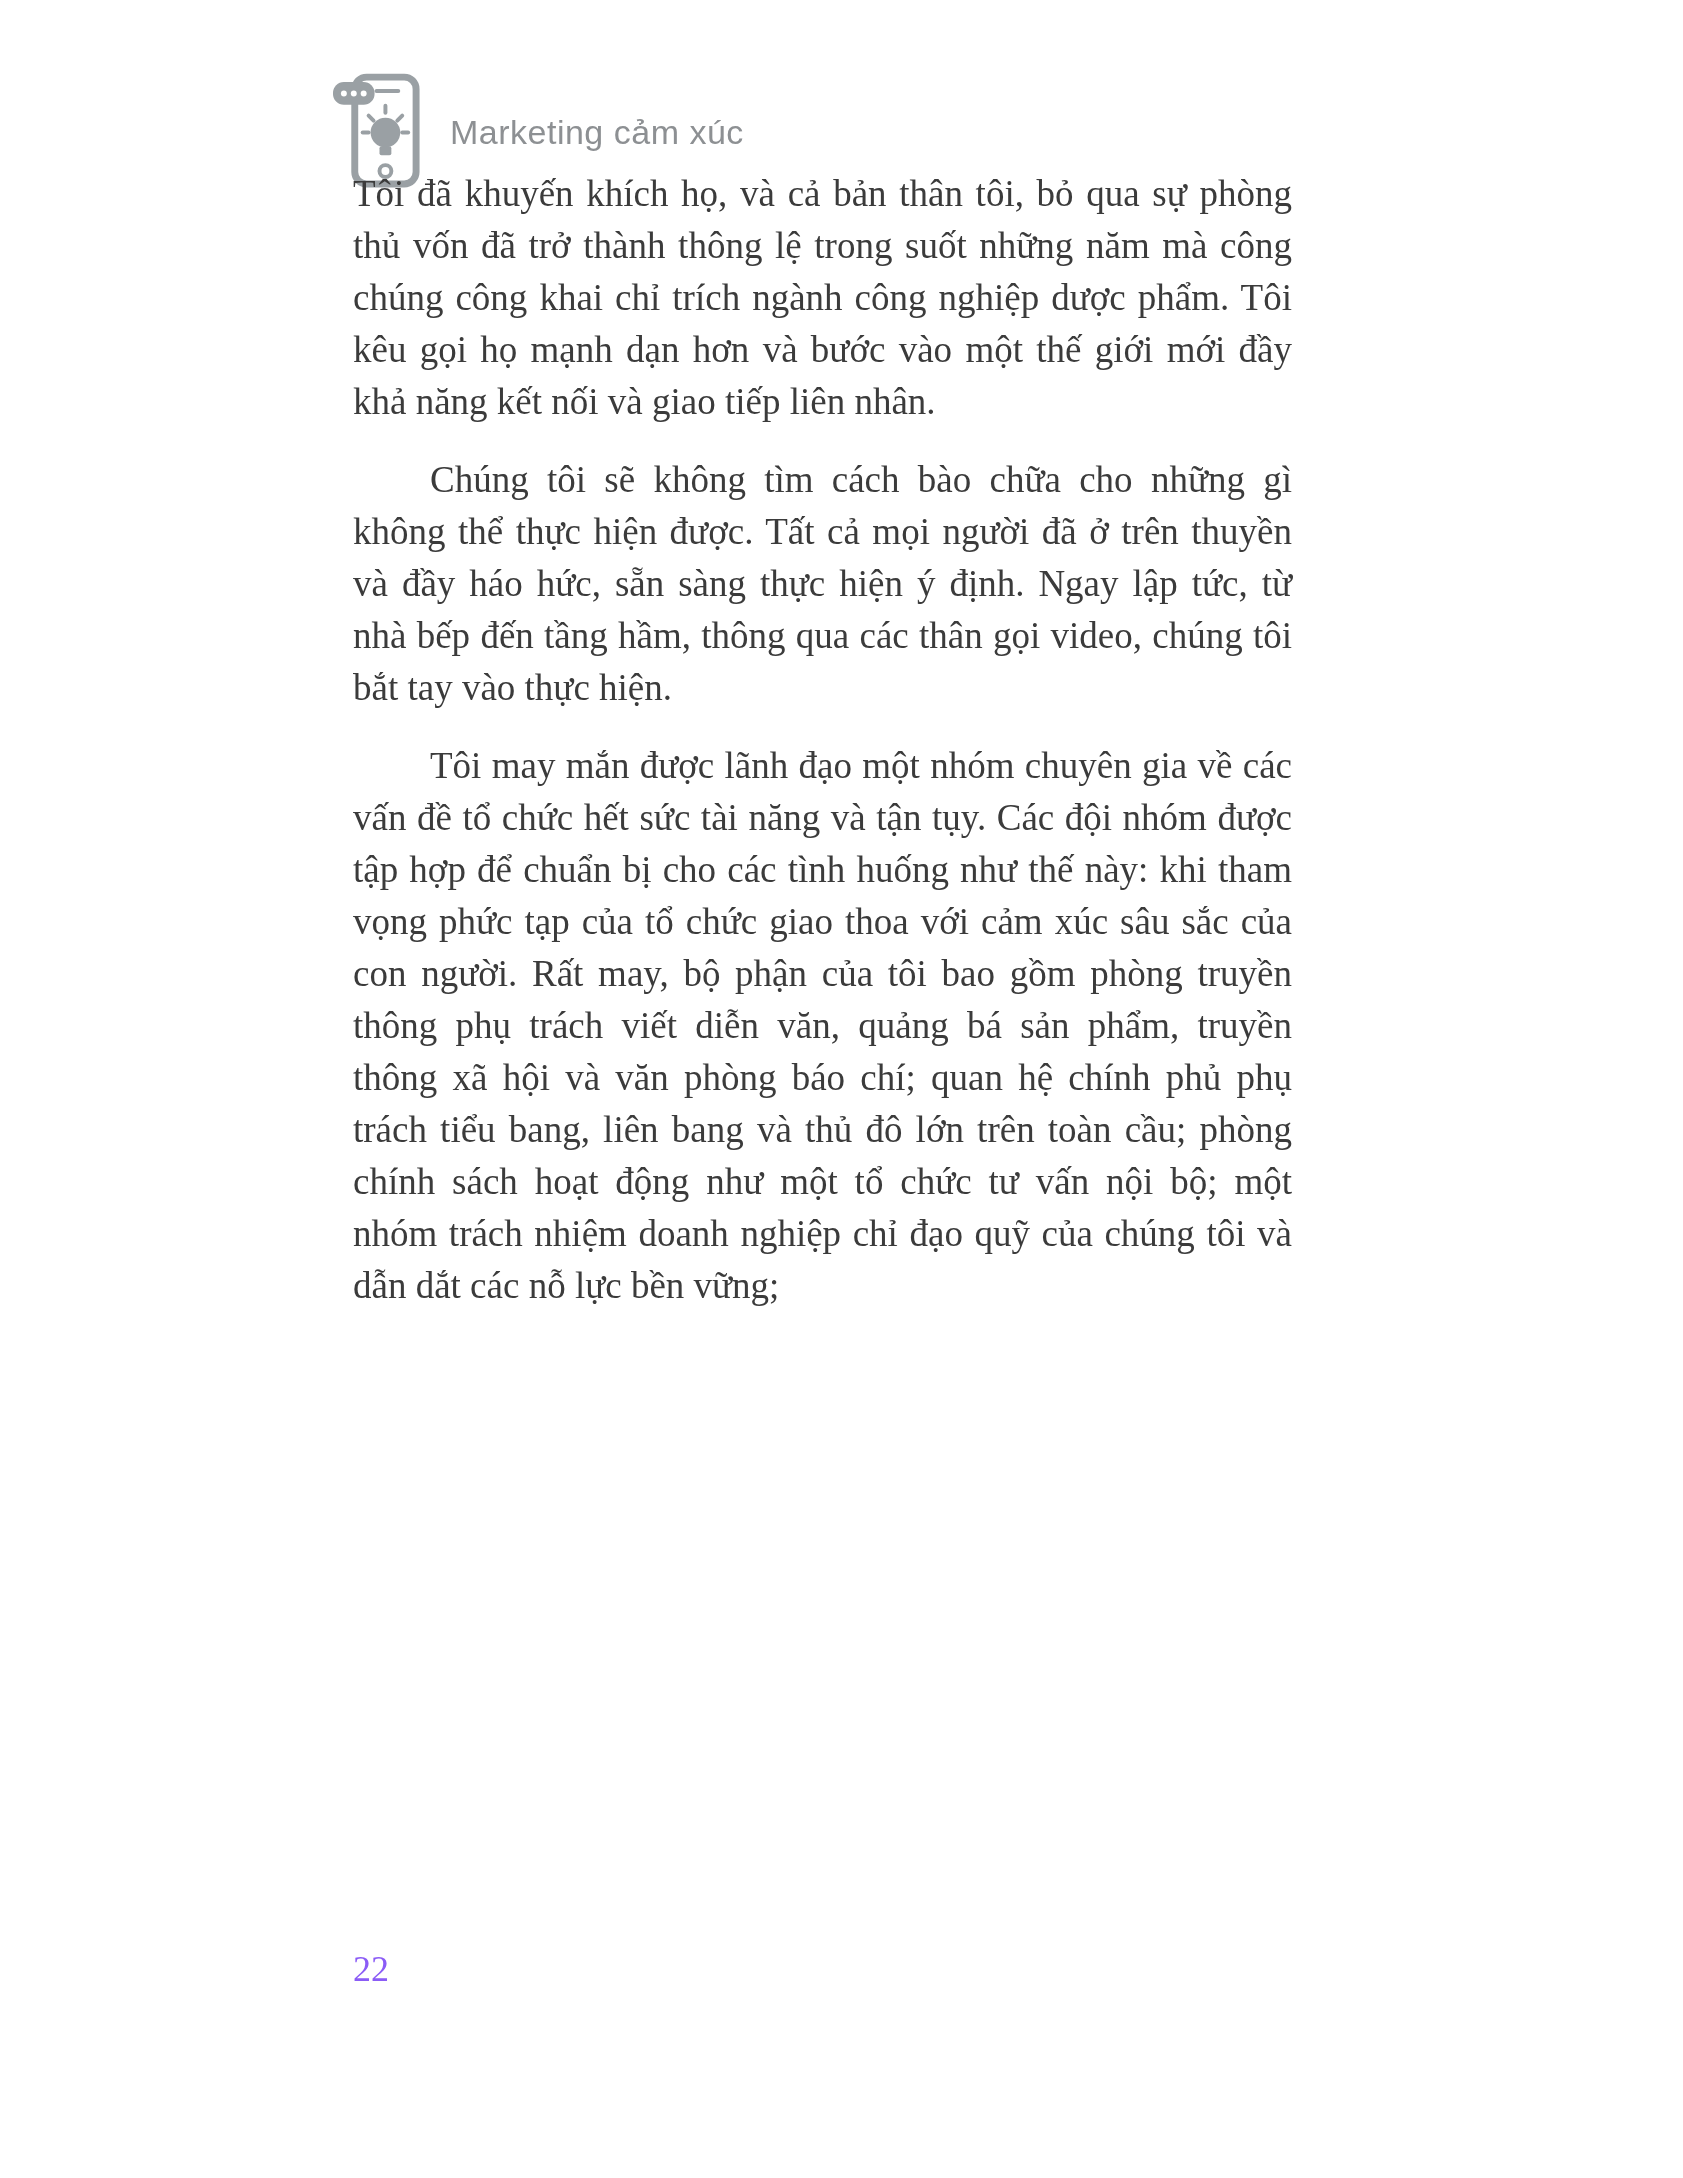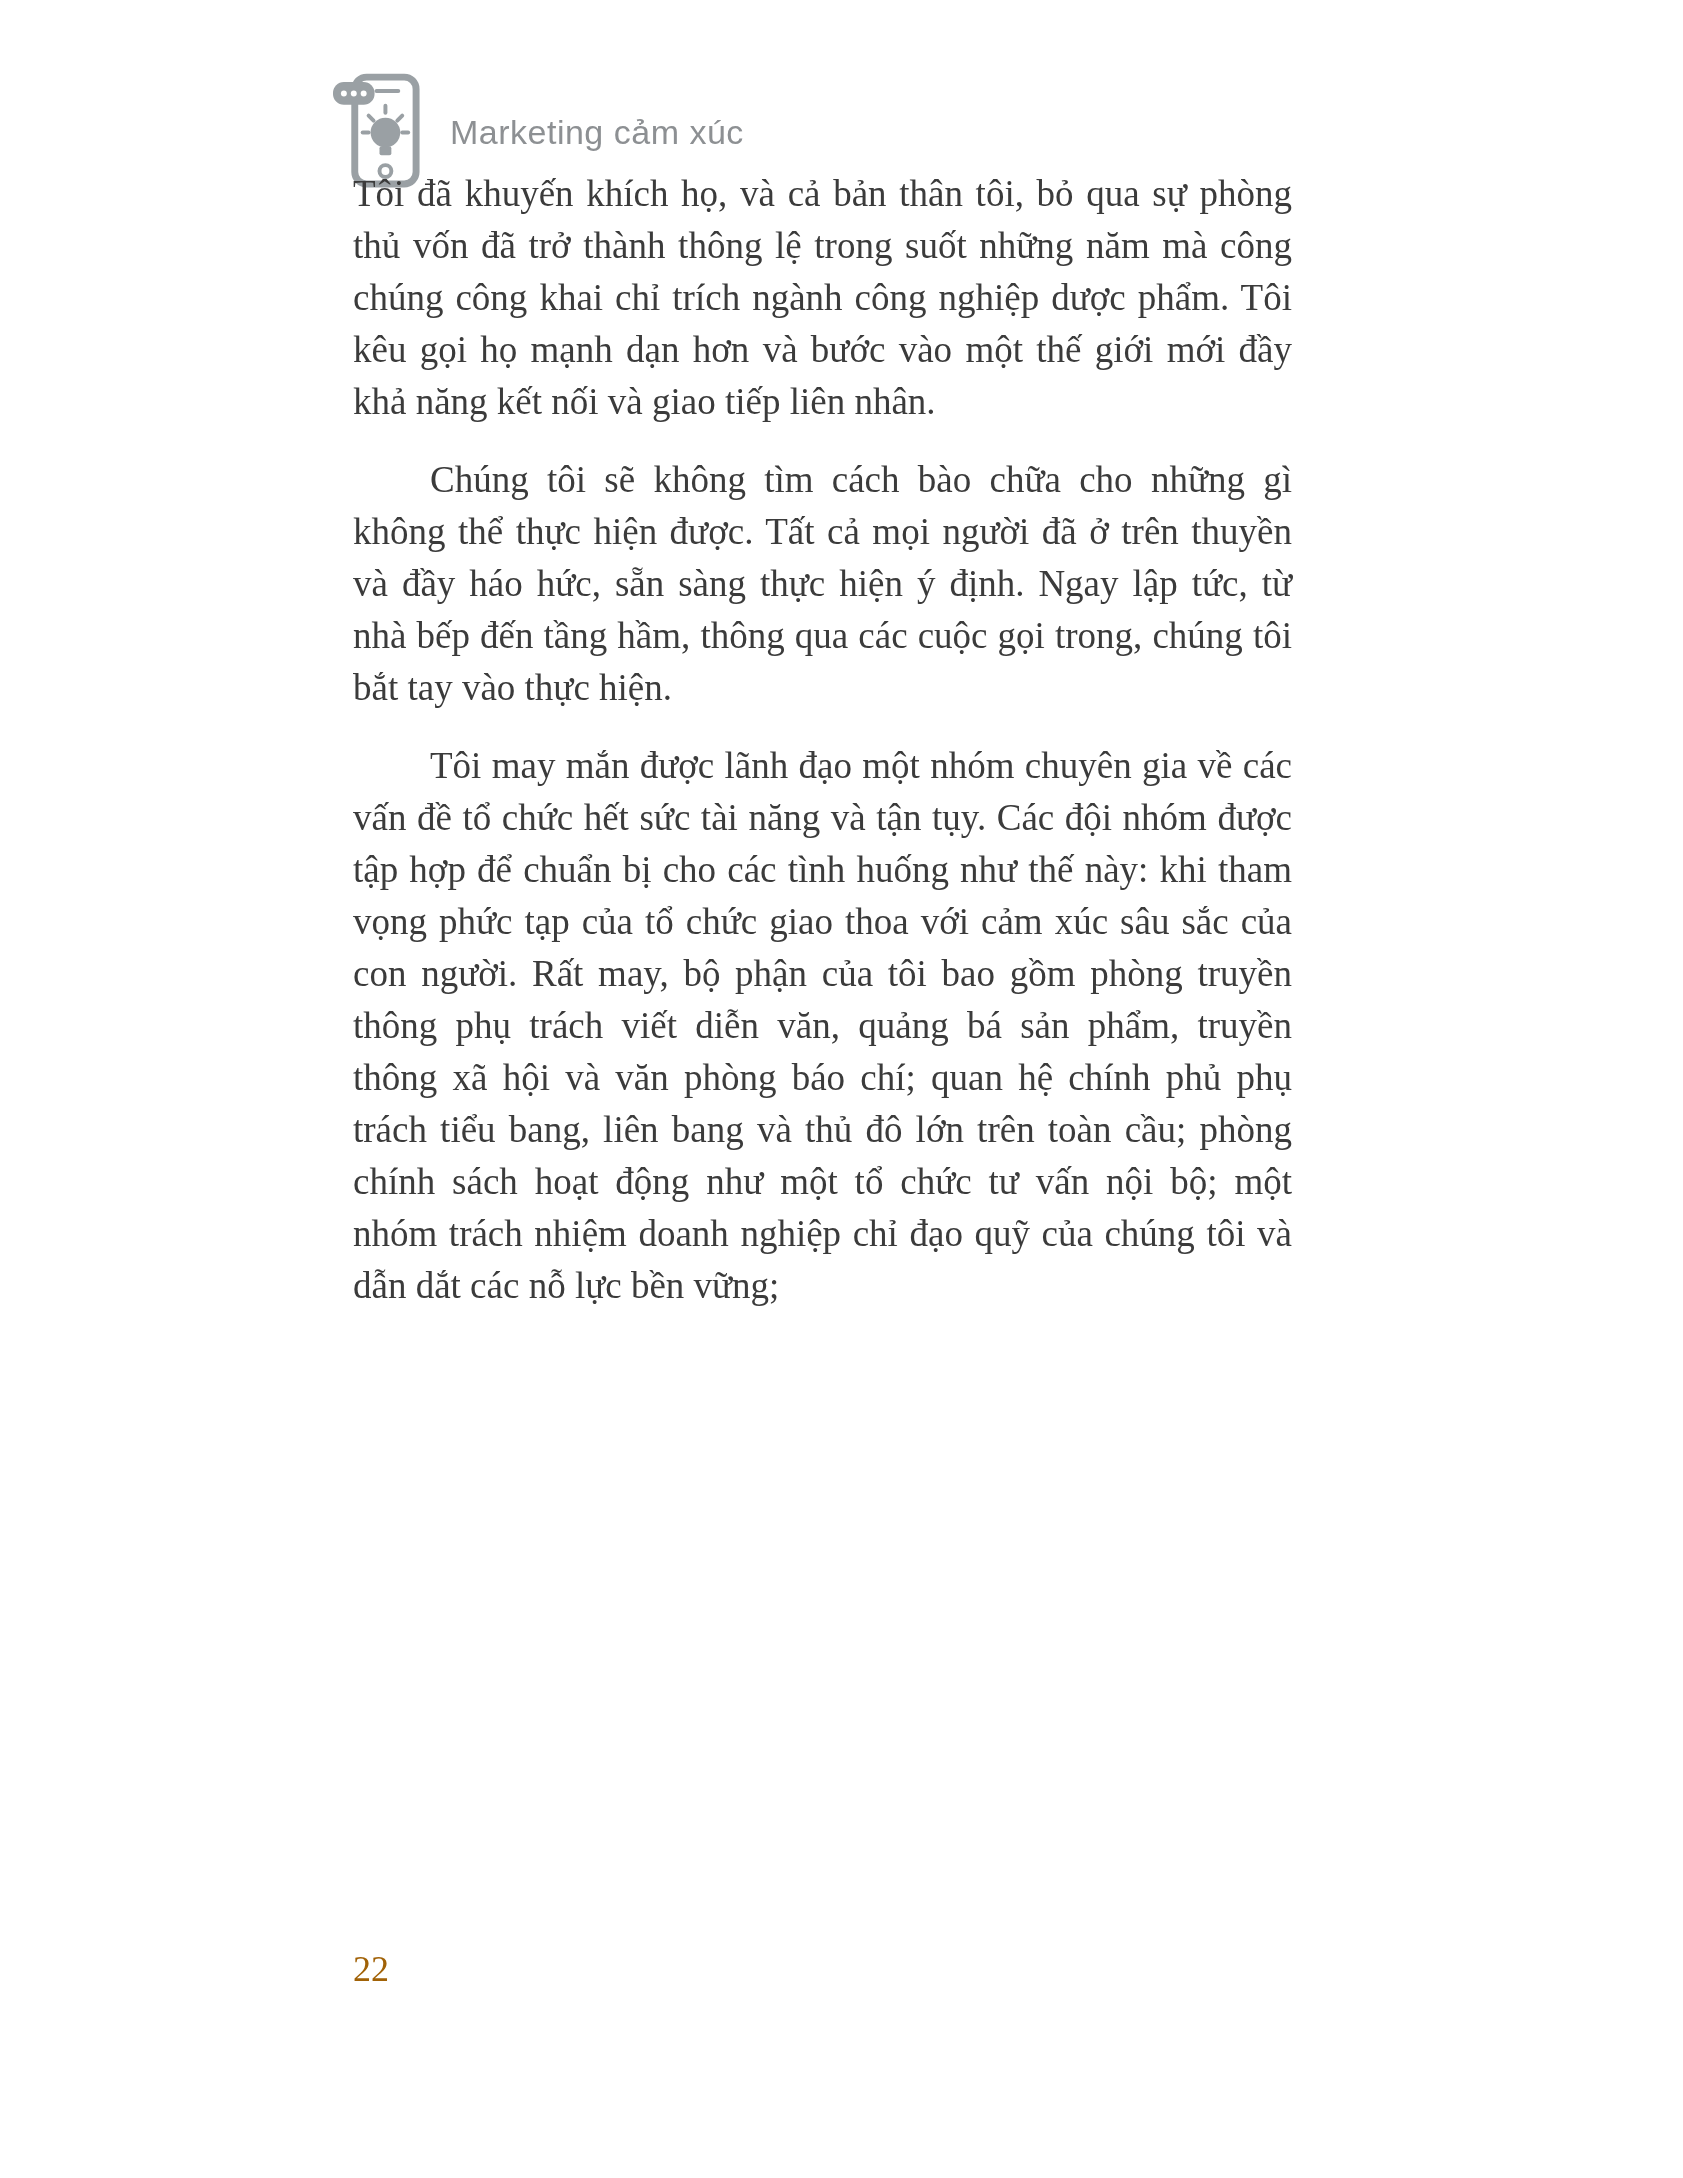--- a/index.html
+++ b/index.html
@@ -37,21 +37,21 @@
     color: #3b3b3b;
     text-align: justify;
   }
   .content p { margin-bottom: 26px; }
   .content p.indent { text-indent: 77px; }
   .page-number {
     position: absolute;
     left: 353px;
     top: 1948px;
     font-size: 36px;
-    color: #a16207;
+    color: #8b5cf6;
   }
 </style>
 </head>
 <body>
 
 <div class="page">
 
   <div class="header">
     <span class="brand-icon">
       <svg width="91" height="123" viewBox="0 0 92 124" fill="none" xmlns="http://www.w3.org/2000/svg">
@@ -75,20 +75,20 @@
         <line x1="65" y1="52" x2="70" y2="47" stroke="#9aa0a4" stroke-width="4" stroke-linecap="round"></line>
 
         <circle cx="53" cy="103" r="6" stroke="#9aa0a4" stroke-width="4" fill="none"></circle>
       </svg>
     </span>
     <span class="brand-title">Marketing cảm xúc</span>
   </div>
 
   <div class="content">
     <p>Tôi đã khuyến khích họ, và cả bản thân tôi, bỏ qua sự phòng thủ vốn đã trở thành thông lệ trong suốt những năm mà công chúng công khai chỉ trích ngành công nghiệp dược phẩm. Tôi kêu gọi họ mạnh dạn hơn và bước vào một thế giới mới đầy khả năng kết nối và giao tiếp liên nhân.</p>
-    <p class="indent">Chúng tôi sẽ không tìm cách bào chữa cho những gì không thể thực hiện được. Tất cả mọi người đã ở trên thuyền và đầy háo hức, sẵn sàng thực hiện ý định. Ngay lập tức, từ nhà bếp đến tầng hầm, thông qua các cuộc gọi trong, chúng tôi bắt tay vào thực hiện.</p>
+    <p class="indent">Chúng tôi sẽ không tìm cách bào chữa cho những gì không thể thực hiện được. Tất cả mọi người đã ở trên thuyền và đầy háo hức, sẵn sàng thực hiện ý định. Ngay lập tức, từ nhà bếp đến tầng hầm, thông qua các thân gọi video, chúng tôi bắt tay vào thực hiện.</p>
     <p class="indent">Tôi may mắn được lãnh đạo một nhóm chuyên gia về các vấn đề tổ chức hết sức tài năng và tận tụy. Các đội nhóm được tập hợp để chuẩn bị cho các tình huống như thế này: khi tham vọng phức tạp của tổ chức giao thoa với cảm xúc sâu sắc của con người. Rất may, bộ phận của tôi bao gồm phòng truyền thông phụ trách viết diễn văn, quảng bá sản phẩm, truyền thông xã hội và văn phòng báo chí; quan hệ chính phủ phụ trách tiểu bang, liên bang và thủ đô lớn trên toàn cầu; phòng chính sách hoạt động như một tổ chức tư vấn nội bộ; một nhóm trách nhiệm doanh nghiệp chỉ đạo quỹ của chúng tôi và dẫn dắt các nỗ lực bền vững;</p>
   </div>
 
   <div class="page-number">22</div>
 
 </div>
 
 
 </body></html>

